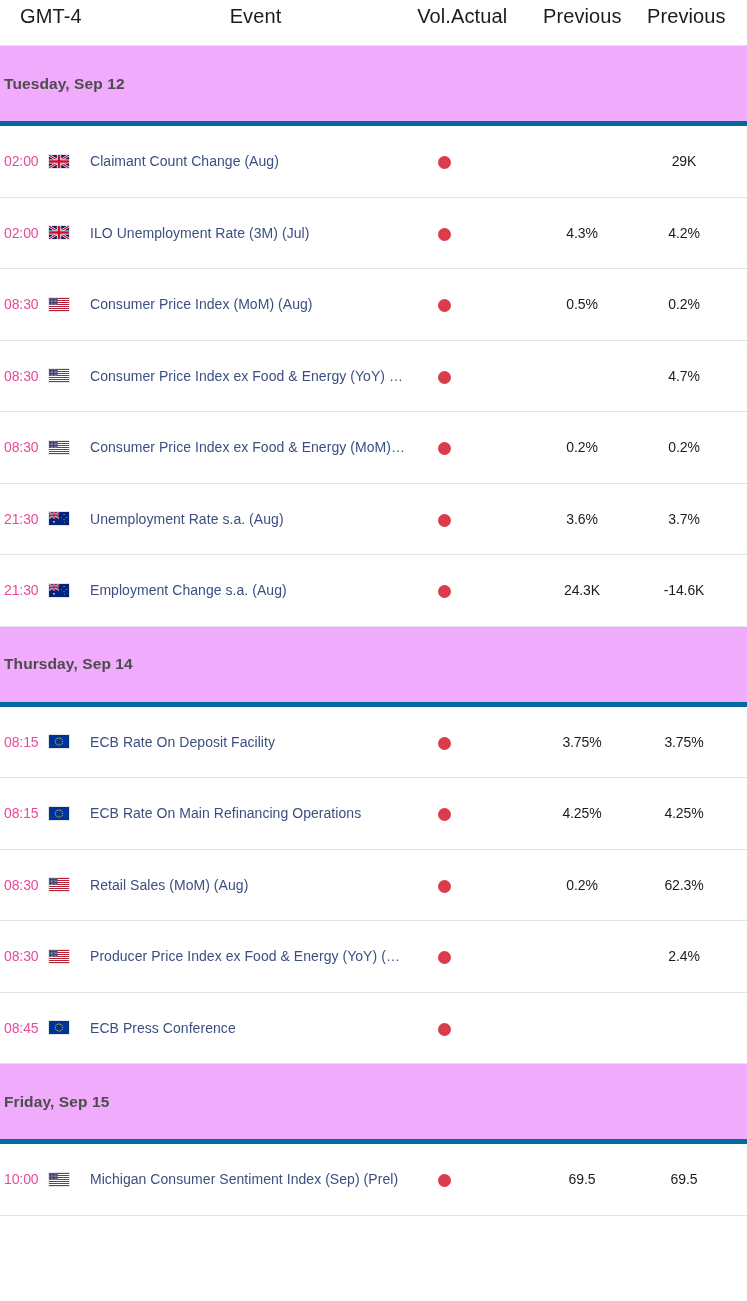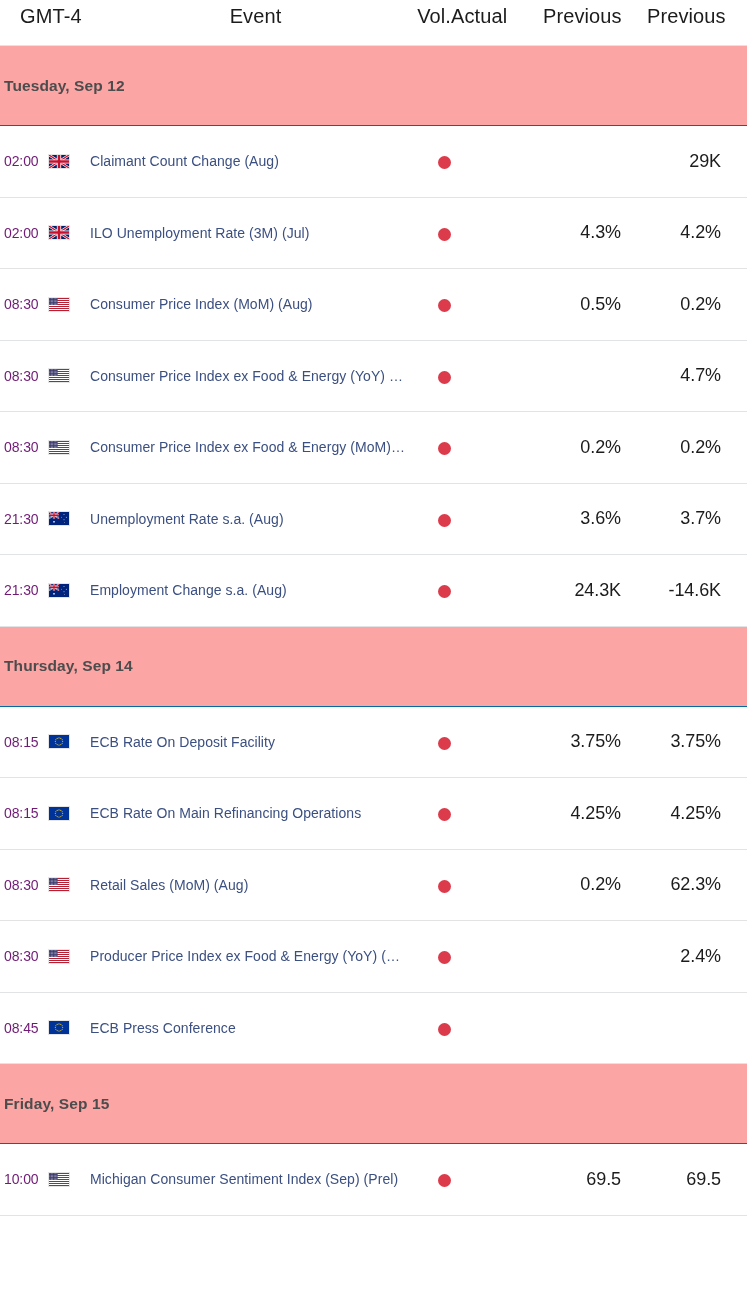--- a/index.html
+++ b/index.html
@@ -45,37 +45,37 @@
   
   .day-heading {
     height: 80px;
     display: flex;
     align-items: center;
     padding-left: 4px;
     font-size: 15.5px;
     font-weight: 700;
     color: #4c4c4c;
     letter-spacing: 0.1px;
-    border-bottom: 1px solid #0369a1;
-    background: #fca5a5;
+    border-bottom: 5px solid #0369a1;
+    background: #f0abfc;
   }
 
   
   .event-row {
     display: flex;
     align-items: center;
     height: 71.5px;
     border-bottom: 1px solid #e2e3e5;
     background: #fff;
     font-size: 14px;
   }
 
   .cell-time {
     font-size: 14px;
-    color: #701a75;
+    color: #ec4899;
     padding-left: 4px;
     letter-spacing: -0.1px;
     white-space: nowrap;
   }
 
   .cell-flag { display: flex; align-items: center; }
 
   .event-link {
     font-size: 14px;
     color: #3b4f81;
@@ -90,24 +90,25 @@
 
   .vol-dot {
     display: inline-block;
     width: 13px; height: 13px;
     border-radius: 50%;
     background: #db3b4b;
     vertical-align: middle;
   }
 
   .cell-val {
-    font-size: 18px;
+    font-size: 14px;
     color: #1c1c1c;
     white-space: nowrap;
     letter-spacing: -0.1px;
+    text-align: center;
   }
 
   
   .flag {
     width: 22px;
     height: 15px;
     display: block;
     border: 0.5px solid rgba(0,0,0,0.10);
   }
 </style>

